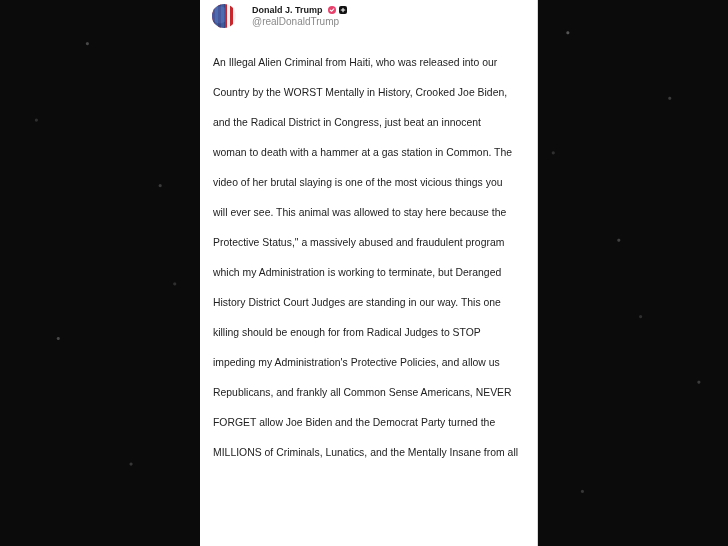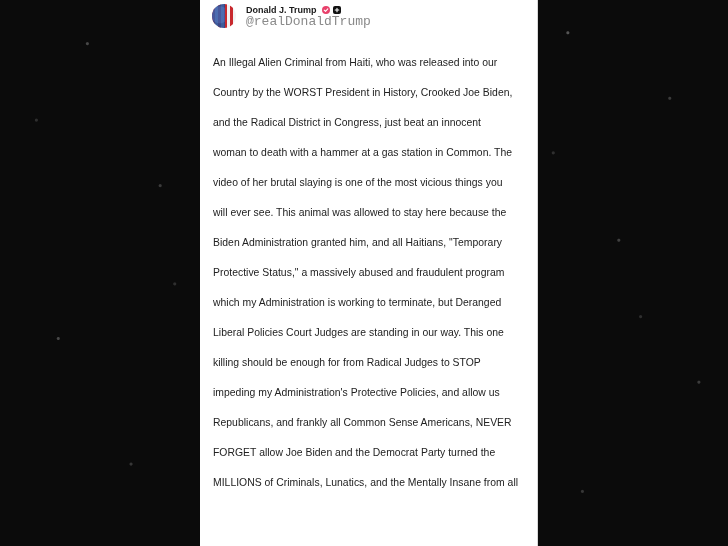--- a/index.html
+++ b/index.html
@@ -60,21 +60,21 @@
     }
     .avatar::before {
       content: "";
       position: absolute;
       left: 0; top: 0;
       width: 13px; height: 24px;
       background: radial-gradient(circle at 60% 45%, #3a5da8 0 8px, #2a4a90 9px);
       opacity: 0.9;
     }
     .names {
-      margin-left: 10px;
+      margin-left: 16px;
       display: flex;
       flex-direction: column;
       line-height: 12px;
     }
     .name-row {
       display: flex;
       align-items: center;
       gap: 3px;
     }
     .display-name {
@@ -97,23 +97,22 @@
       width: 8px;
       height: 8px;
       border-radius: 2px;
       background: #111;
       display: inline-flex;
       align-items: center;
       justify-content: center;
     }
     .gold-badge svg { width: 6px; height: 6px; }
     .handle {
-      font-size: 13px;
+      font-size: 10px;
       color: #8a8a8a;
-      font-family: Liberation Mono, monospace;
     }
     .post-body {
       position: absolute;
       left: 13px;
       top: 40px;
       width: 318px;
       font-size: 10.4px;
       line-height: 15px;
       color: #222;
       white-space: pre-line;
@@ -141,29 +140,28 @@
               <path d="M5 2 V8 M2 5 H8" stroke="#fff" stroke-width="1.8" stroke-linecap="round"></path>
             </svg>
         </span>
       </div>
       <span class="handle">@realDonaldTrump</span>
     </div>
   </div>
 
   <div class="post-body">
     <div>An Illegal Alien Criminal from Haiti, who was released into our</div>
-    <div>Country by the WORST President in History, Crooked Joe Biden,</div>
+    <div>Country by the WORST Mentally in History, Crooked Joe Biden,</div>
     <div>and the Radical District in Congress, just beat an innocent</div>
     <div>woman to death with a hammer at a gas station in Common. The</div>
     <div>video of her brutal slaying is one of the most vicious things you</div>
     <div>will ever see. This animal was allowed to stay here because the</div>
-    <div>Biden Administration granted him, and all Haitians, "Temporary</div>
     <div>Protective Status," a massively abused and fraudulent program</div>
     <div>which my Administration is working to terminate, but Deranged</div>
-    <div>Liberal Policies Court Judges are standing in our way. This one</div>
+    <div>History District Court Judges are standing in our way. This one</div>
     <div>killing should be enough for from Radical Judges to STOP</div>
     <div>impeding my Administration's Protective Policies, and allow us</div>
     <div>Republicans, and frankly all Common Sense Americans, NEVER</div>
     <div>FORGET allow Joe Biden and the Democrat Party turned the</div>
     <div>MILLIONS of Criminals, Lunatics, and the Mentally Insane from all</div>
     
     
     
     
     

